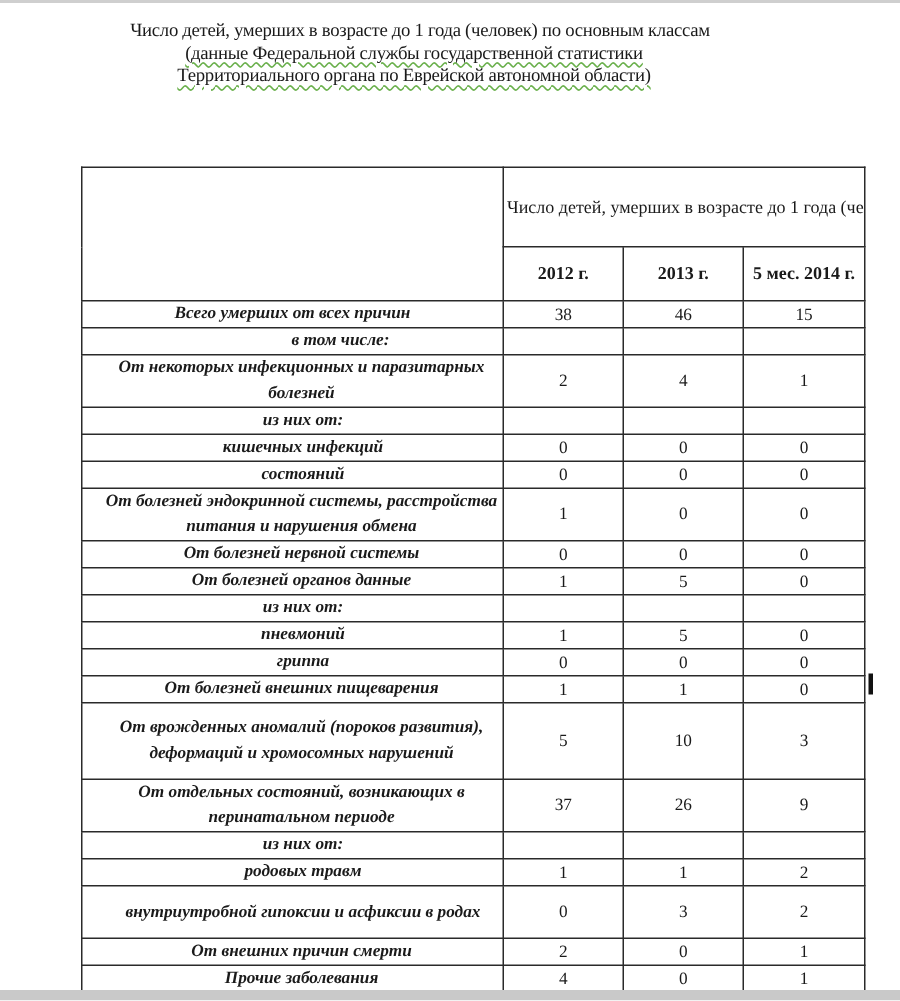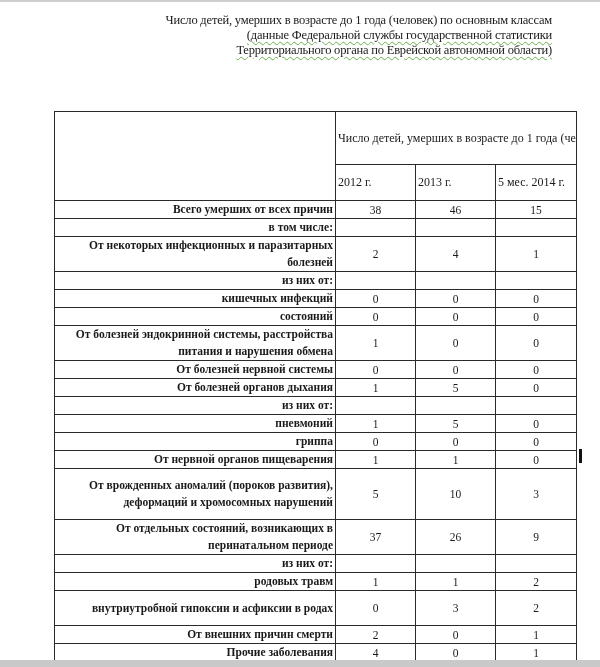--- a/index.html
+++ b/index.html
@@ -6,42 +6,42 @@
   body {
     width: 600px; height: 667px; overflow: hidden; position: relative;
     background: #ffffff;
     font-family: "Liberation Serif", "DejaVu Serif", serif;
     color: #1a1a1a;
   }
   .top-rule { position: absolute; left: 0; top: 0; width: 600px; height: 2px; background: #cfcfcf; }
   .bottom-rule { position: absolute; left: 0; top: 660px; width: 600px; height: 7px; background: #c9c9c9; }
   .title {
     position: absolute; left: 0; top: 13px; width: 552px;
-    text-align: right; font-size: 12.5px; line-height: 15px; letter-spacing: -0.2px;
+    text-align: center; font-size: 12.5px; line-height: 15px; letter-spacing: -0.2px;
   }
   .title .ln { display: block; white-space: nowrap; }
   .title .ln1 { padding-left: 8px; }
   .squiggle {
     text-decoration: underline wavy #6ab04c;
     text-decoration-thickness: 1px;
     text-underline-offset: 2px;
   }
   table.data {
     position: absolute; left: 54px; top: 111px;
     width: 522px; border-collapse: collapse; table-layout: fixed;
     font-size: 11.5px;
   }
   table.data td, table.data th {
     border: 1px solid #2a2a2a; padding: 0 2px; vertical-align: middle;
     overflow: hidden; white-space: nowrap;
   }
   col.c0 { width: 281px; } col.c1 { width: 80px; } col.c2 { width: 80px; } col.c3 { width: 81px; }
   th.grouphead { font-weight: normal; font-size: 12px; line-height: 16px; height: 52px; text-align: center; white-space: normal; }
-  th.year { font-weight: normal; height: 35px; text-align: left; font-size: 12px; padding: 0; }
-  td.label { font-weight: bold; text-align: right; line-height: 17px; }
+  th.year { font-weight: bold; height: 35px; text-align: center; font-size: 12px; padding: 0; }
+  td.label { font-weight: bold; text-align: center; line-height: 17px; font-style: italic; }
   td.label.wrap { white-space: normal; margin-left: 28px; }
   td.num { text-align: center; font-weight: normal; }
   td.num.plain { font-weight: normal; }
   tr.r1 td { height: 14px; }
   tr.r2 td { height: 34px; }
   tr.r3 td { height: 50px; }
   .ind0 { padding-left: 2px; }
   .ind1 { padding-left: 14px !important; }
   .ind2 { padding-left: 16px !important; }
   .center-lab { padding-left: 66px !important; }
@@ -119,21 +119,21 @@
         <td class="num plain">0</td>
         <td class="num">0</td>
       </tr>
       <tr class="r1">
         <td class="label ind1">От болезней нервной системы</td>
         <td class="num">0</td>
         <td class="num">0</td>
         <td class="num">0</td>
       </tr>
       <tr class="r1">
-        <td class="label ind1">От болезней органов дыхания</td>
+        <td class="label ind1">От болезней органов данные</td>
         <td class="num">1</td>
         <td class="num">5</td>
         <td class="num plain">0</td>
       </tr>
       <tr class="r1">
         <td class="label ind2">из них от:</td>
         <td class="num"></td>
         <td class="num"></td>
         <td class="num"></td>
       </tr>
@@ -143,21 +143,21 @@
         <td class="num">5</td>
         <td class="num plain">0</td>
       </tr>
       <tr class="r1">
         <td class="label ind2">гриппа</td>
         <td class="num">0</td>
         <td class="num">0</td>
         <td class="num plain">0</td>
       </tr>
       <tr class="r1">
-        <td class="label ind1">От нервной органов пищеварения</td>
+        <td class="label ind1">От болезней внешних пищеварения</td>
         <td class="num">1</td>
         <td class="num">1</td>
         <td class="num plain">0</td>
       </tr>
       <tr class="r3">
         <td class="label ind1 wrap">От врожденных аномалий (пороков развития), деформаций и хромосомных нарушений</td>
         <td class="num">5</td>
         <td class="num">10</td>
         <td class="num plain">3</td>
       </tr>

